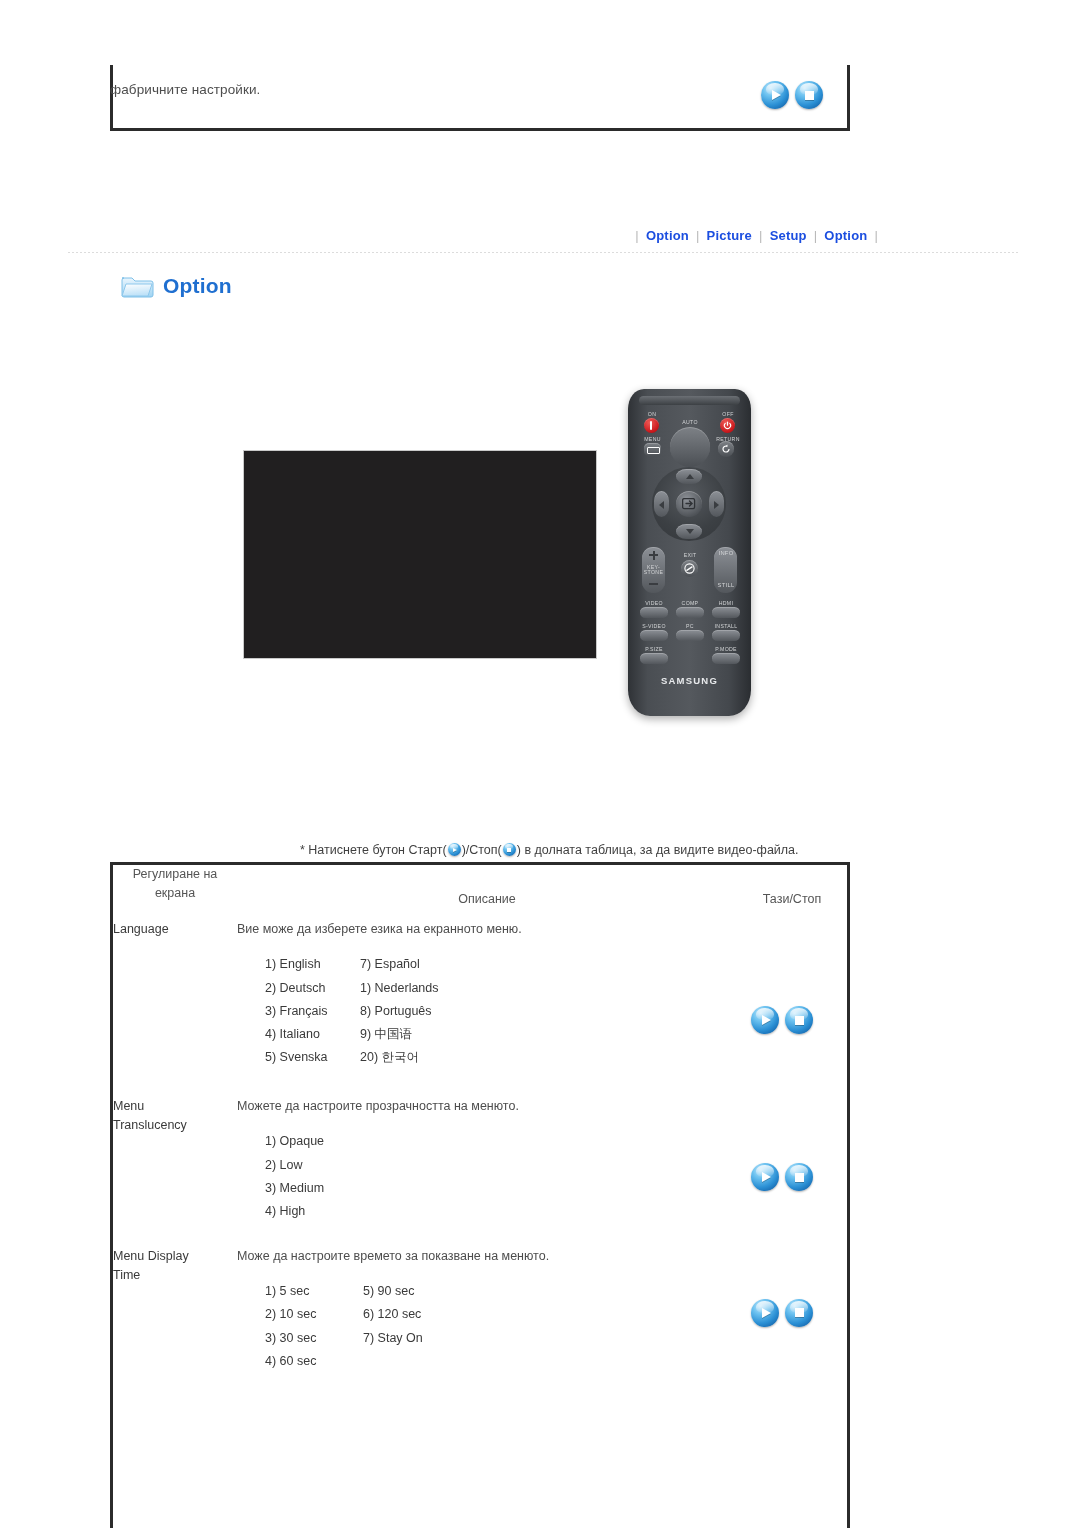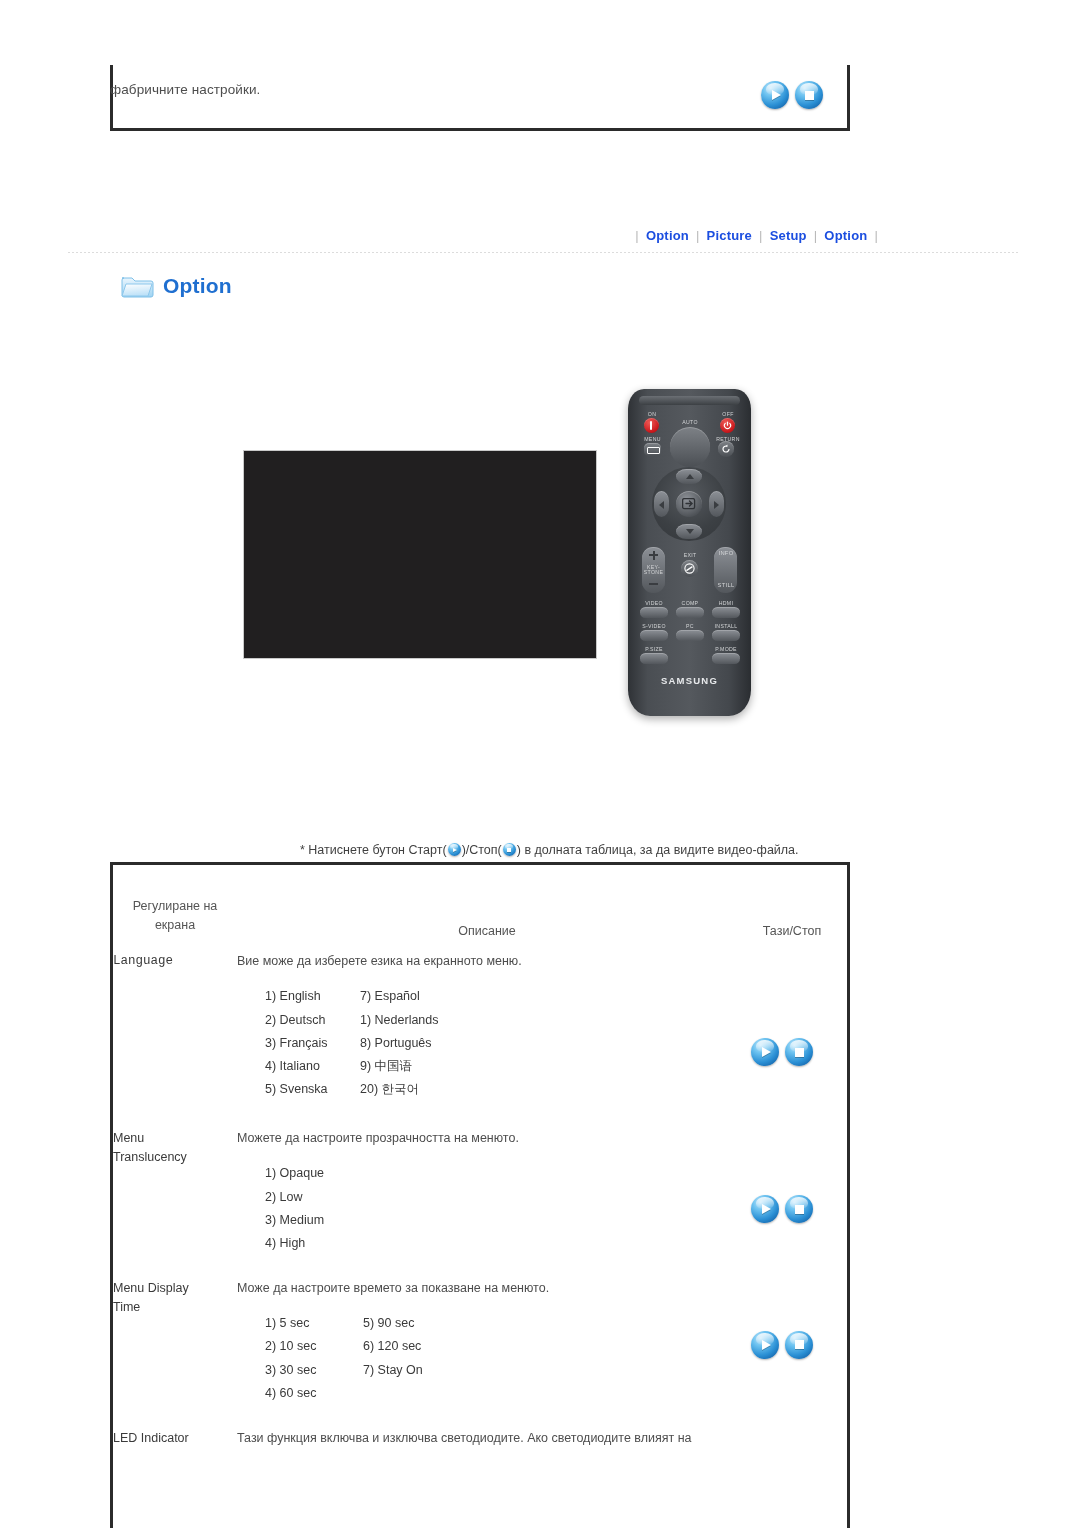--- a/index.html
+++ b/index.html
@@ -254,21 +254,20 @@
     border-left: 3px solid #2b2b2b;
     border-right: 3px solid #2b2b2b;
     border-top: 3px solid #2b2b2b;
     box-sizing: border-box;
     background: #fff;
   }
   .tbl {
     width: 100%;
     border-collapse: collapse;
     table-layout: fixed;
-    margin-top: 32px;
   }
   .tbl td {
     vertical-align: top;
     padding: 0;
   }
   .col-name  { width: 124px; }
   .col-desc  { width: 500px; }
   .col-ctrl  { width: 110px; }
 
   .hdr-cell {
@@ -478,21 +477,21 @@
       <tr>
         <td class="hdr-cell hdr-name">
           <span>Регулиране на</span><br>
           <span>екрана</span>
         </td>
         <td class="hdr-cell" style="padding-top:27px;">Описание</td>
         <td class="hdr-cell" style="padding-top:27px;">Тази/Стоп</td>
       </tr>
 
       <tr>
-        <td class="row-name" style="padding-top:14px;font-family:Liberation Mono, monospace;">Language</td>
+        <td class="row-name" style="padding-top:14px;">Language</td>
         <td class="row-desc" style="padding-top:14px;">
           <div>Вие може да изберете езика на екранното меню.</div>
           <div class="opt-list opt-grid">
             <span>1) English</span>
             <span>7) Español</span>
             <span>2) Deutsch</span>
             <span>1) Nederlands</span>
             <span>3) Français</span>
             <span>8) Português</span>
             <span>4) Italiano</span>
@@ -578,20 +577,15 @@
               </span>
             <span class="ctl-btn">
                 <span class="ctl-glyph">
                   <span class="glyph-stop"></span>
                 </span>
               </span>
           </div>
         </td>
       </tr>
 
-      <tr>
-        <td class="row-name" style="padding-top:10px;">LED Indicator</td>
-        <td class="row-desc" style="padding-top:10px;">Тази функция включва и изключва светодиодите. Ако светодиодите влияят на</td>
-        <td></td>
-      </tr>
     </tbody>
   </table>
 </div>
 
 </body></html>

